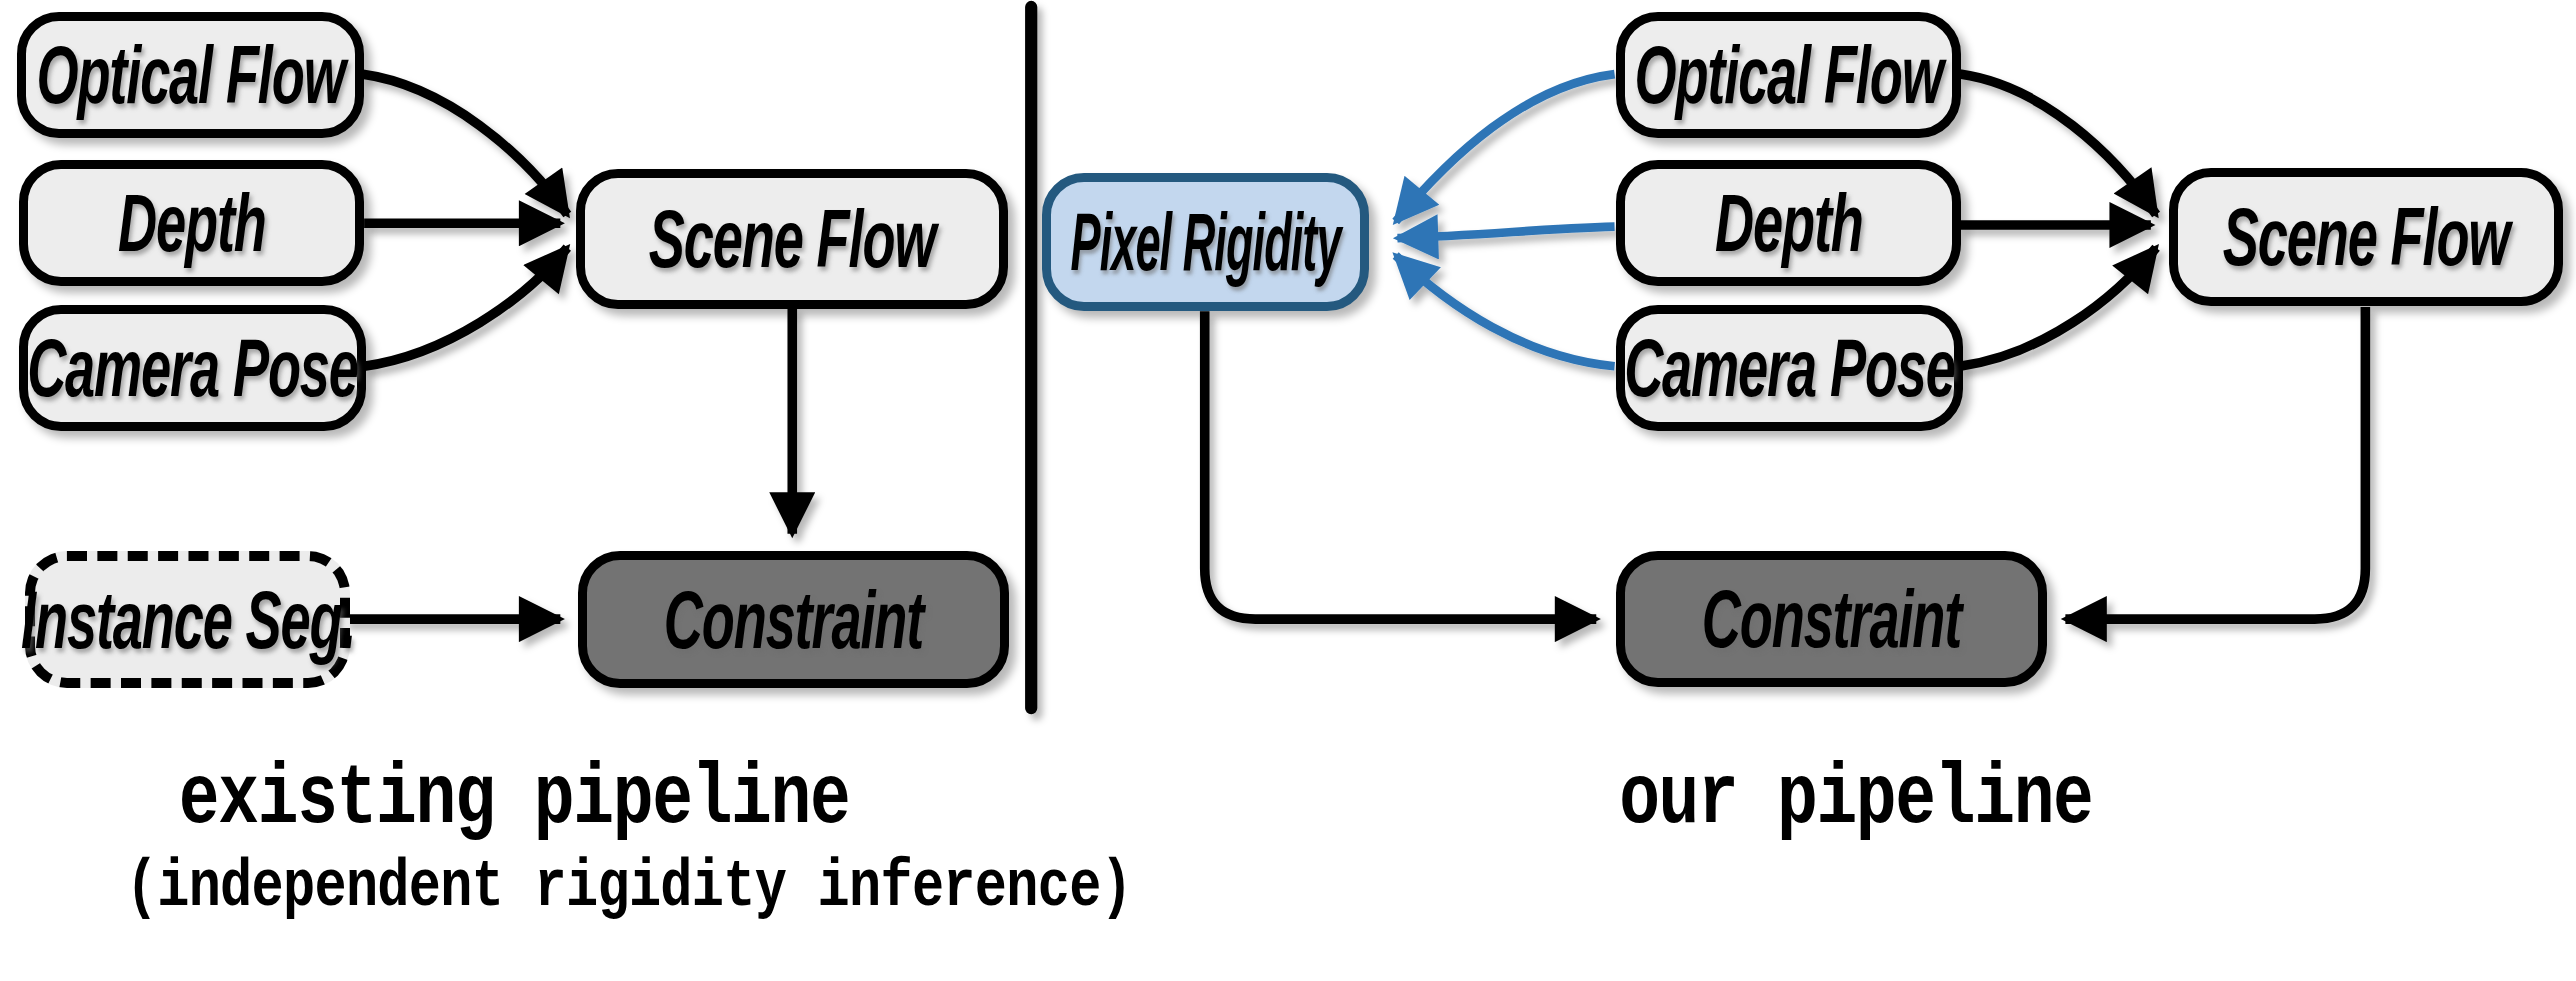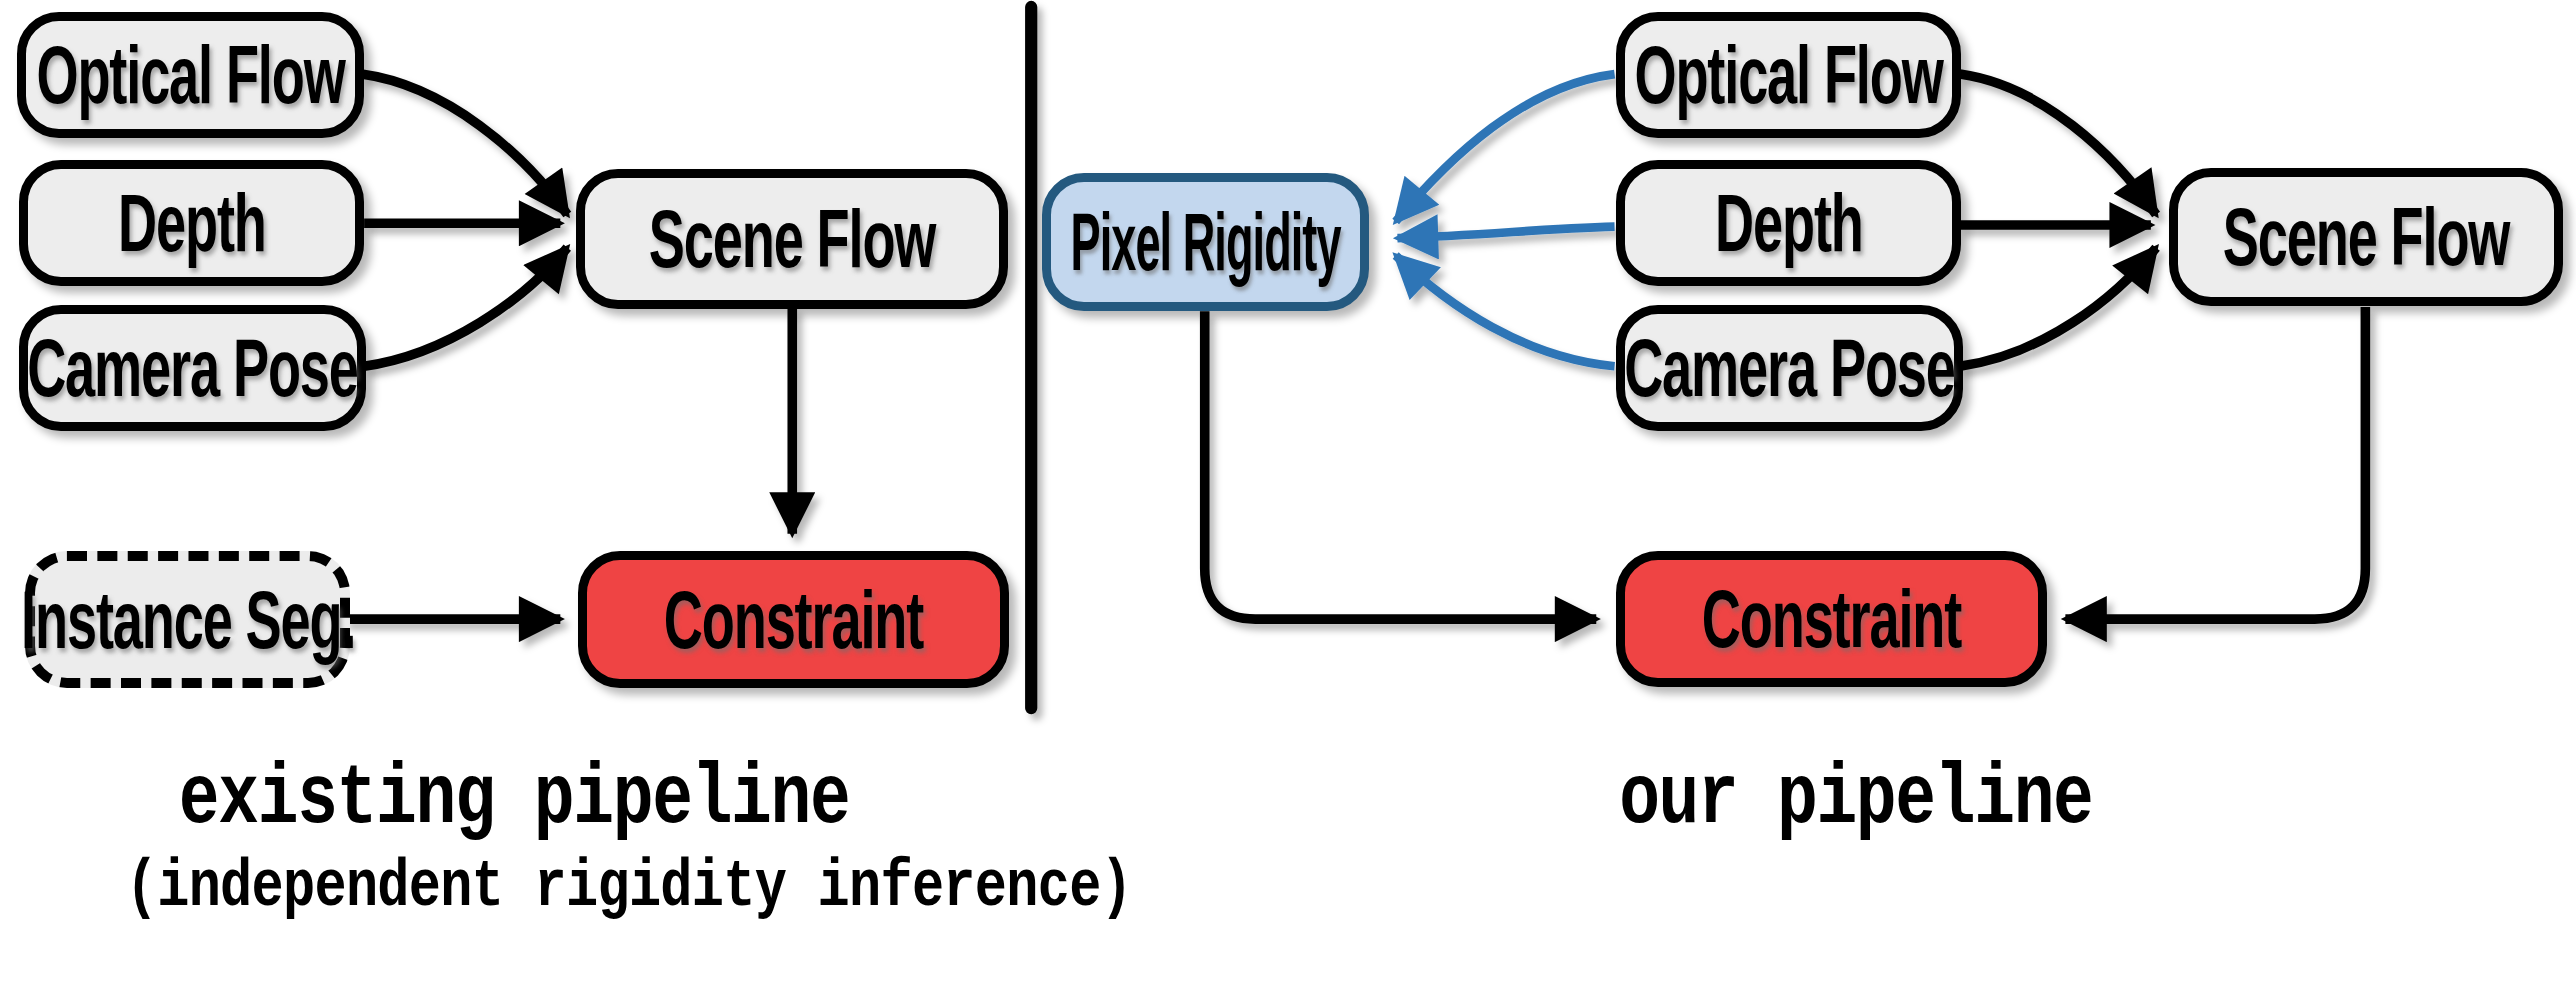--- a/index.html
+++ b/index.html
@@ -24,32 +24,33 @@
   .box {
     position: absolute;
     box-sizing: border-box;
     background: #EDEDED;
     border: 9.6px solid #000000;
     border-radius: 42px;
     display: flex;
     align-items: center;
     justify-content: center;
     box-shadow: 6.1px 7px 8.7px rgba(0,0,0,0.28);
+    font-style: italic;
   }
   .box .lbl {
     font-weight: bold;
     font-size: 82px;
     color: #000000;
     white-space: nowrap;
     display: inline-block;
     letter-spacing: -1.7px;
     transform: scaleX(0.66);
     text-shadow: 3.5px 4.4px 5.2px rgba(110,110,110,0.55);
   }
-  .box.pink   { background: #ef4444; }
+  .box.pink   { background: #737373; }
   .box.blue   { background: #C3D7EE; border-color: #24597F; }
   .box.dashed { border: 10.5px dashed #000000; box-shadow: none; background: #ECECEC; margin-left: 8px; }
   .box.blue .lbl { transform: scaleX(0.55); }
 
   .caption {
     position: absolute;
     width: 1029px;
     text-align: center;
     color: #000000;
     font-family: Liberation Mono, monospace;

